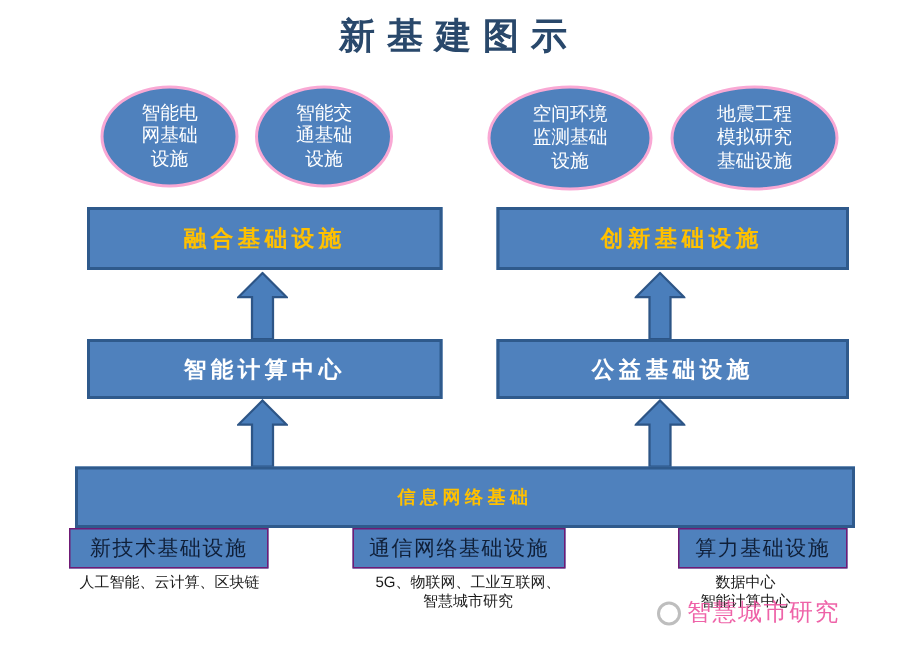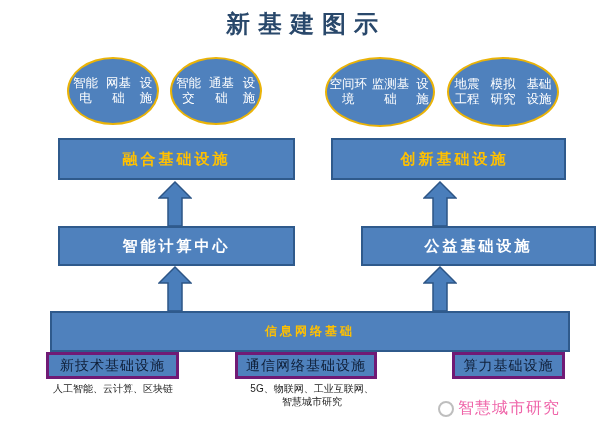--- a/index.html
+++ b/index.html
@@ -9,51 +9,51 @@
   }
   .abs{position:absolute;}
   
   .title{
     left:0;top:8px;width:612px;text-align:center;
     font-family:"Liberation Serif","DejaVu Serif",serif;
     font-size:24px;font-weight:700;color:#29486b;letter-spacing:8px;
   }
   
   .ellipse{
-    background:#4f81bd;border:2px solid #eab308;border-radius:50%;
-    color:#ffffff;display:flex;justify-content:center;align-items:center;
+    background:#4f81bd;border:2px solid #f9a8d4;border-radius:50%;
+    color:#ffffff;display:flex;flex-direction:column;justify-content:center;align-items:center;
     text-align:center;font-size:12.5px;line-height:1.22;font-weight:500;
     box-sizing:border-box;
   }
   .e1{left:67px;top:57px;width:92px;height:68px;}
   .e2{left:170px;top:57px;width:92px;height:68px;}
   .e3{left:325px;top:57px;width:110px;height:70px;}
   .e4{left:447px;top:57px;width:112px;height:70px;}
   
   .rect{
     background:#4f81bd;border:2px solid #2f5a8c;box-sizing:border-box;
     display:flex;align-items:center;justify-content:center;
     font-size:15px;font-weight:700;letter-spacing:3px;
   }
   .gold{color:#ffc000;}
   .white{color:#ffffff;}
   .r2l{left:58px;top:138px;width:237px;height:42px;}
   .r2r{left:331px;top:138px;width:235px;height:42px;padding-left:12px;}
   .r3l{left:58px;top:226px;width:237px;height:40px;}
-  .r3r{left:331px;top:226px;width:235px;height:40px;margin-left:30px;}
+  .r3r{left:331px;top:226px;width:235px;height:40px;}
   .base{left:50px;top:311px;width:520px;height:41px;font-size:12px;}
   
   .arrow{width:34px;height:46px;}
   .a1{left:158px;top:181px;}
   .a2{left:423px;top:181px;}
   .a3{left:158px;top:266px;}
   .a4{left:423px;top:266px;}
   
   .cat{
-    background:#4f81bd;border:3px solid #701a75;box-sizing:border-box;
+    background:#4f81bd;border:1px solid #701a75;box-sizing:border-box;
     display:flex;align-items:center;justify-content:center;
     color:#0f1f38;font-size:14px;font-weight:500;letter-spacing:1px;height:27px;
   }
   .c1{left:46px;top:352px;width:133px;}
   .c2{left:235px;top:352px;width:142px;}
   .c3{left:452px;top:352px;width:113px;}
   
   .detail{
     top:382px;text-align:center;color:#1a1a1a;font-size:10px;line-height:1.3;
   }
@@ -125,19 +125,23 @@
   <div class="abs cat c2">通信网络基础设施</div>
   <div class="abs cat c3">算力基础设施</div>
 
   <div class="abs detail d1">
     <span>人工智能、云计算、区块链</span>
   </div>
   <div class="abs detail d2">
     <span>5G、物联网、工业互联网、</span>
     <span>智慧城市研究</span>
   </div>
+  <div class="abs detail d3">
+    <span>数据中心</span>
+    <span>智能计算中心</span>
+  </div>
 
   <div class="abs watermark">
     <span class="wm-circle"></span>
     <span>智慧城市研究</span>
   </div>
 
 </div>
 
 </body></html>

